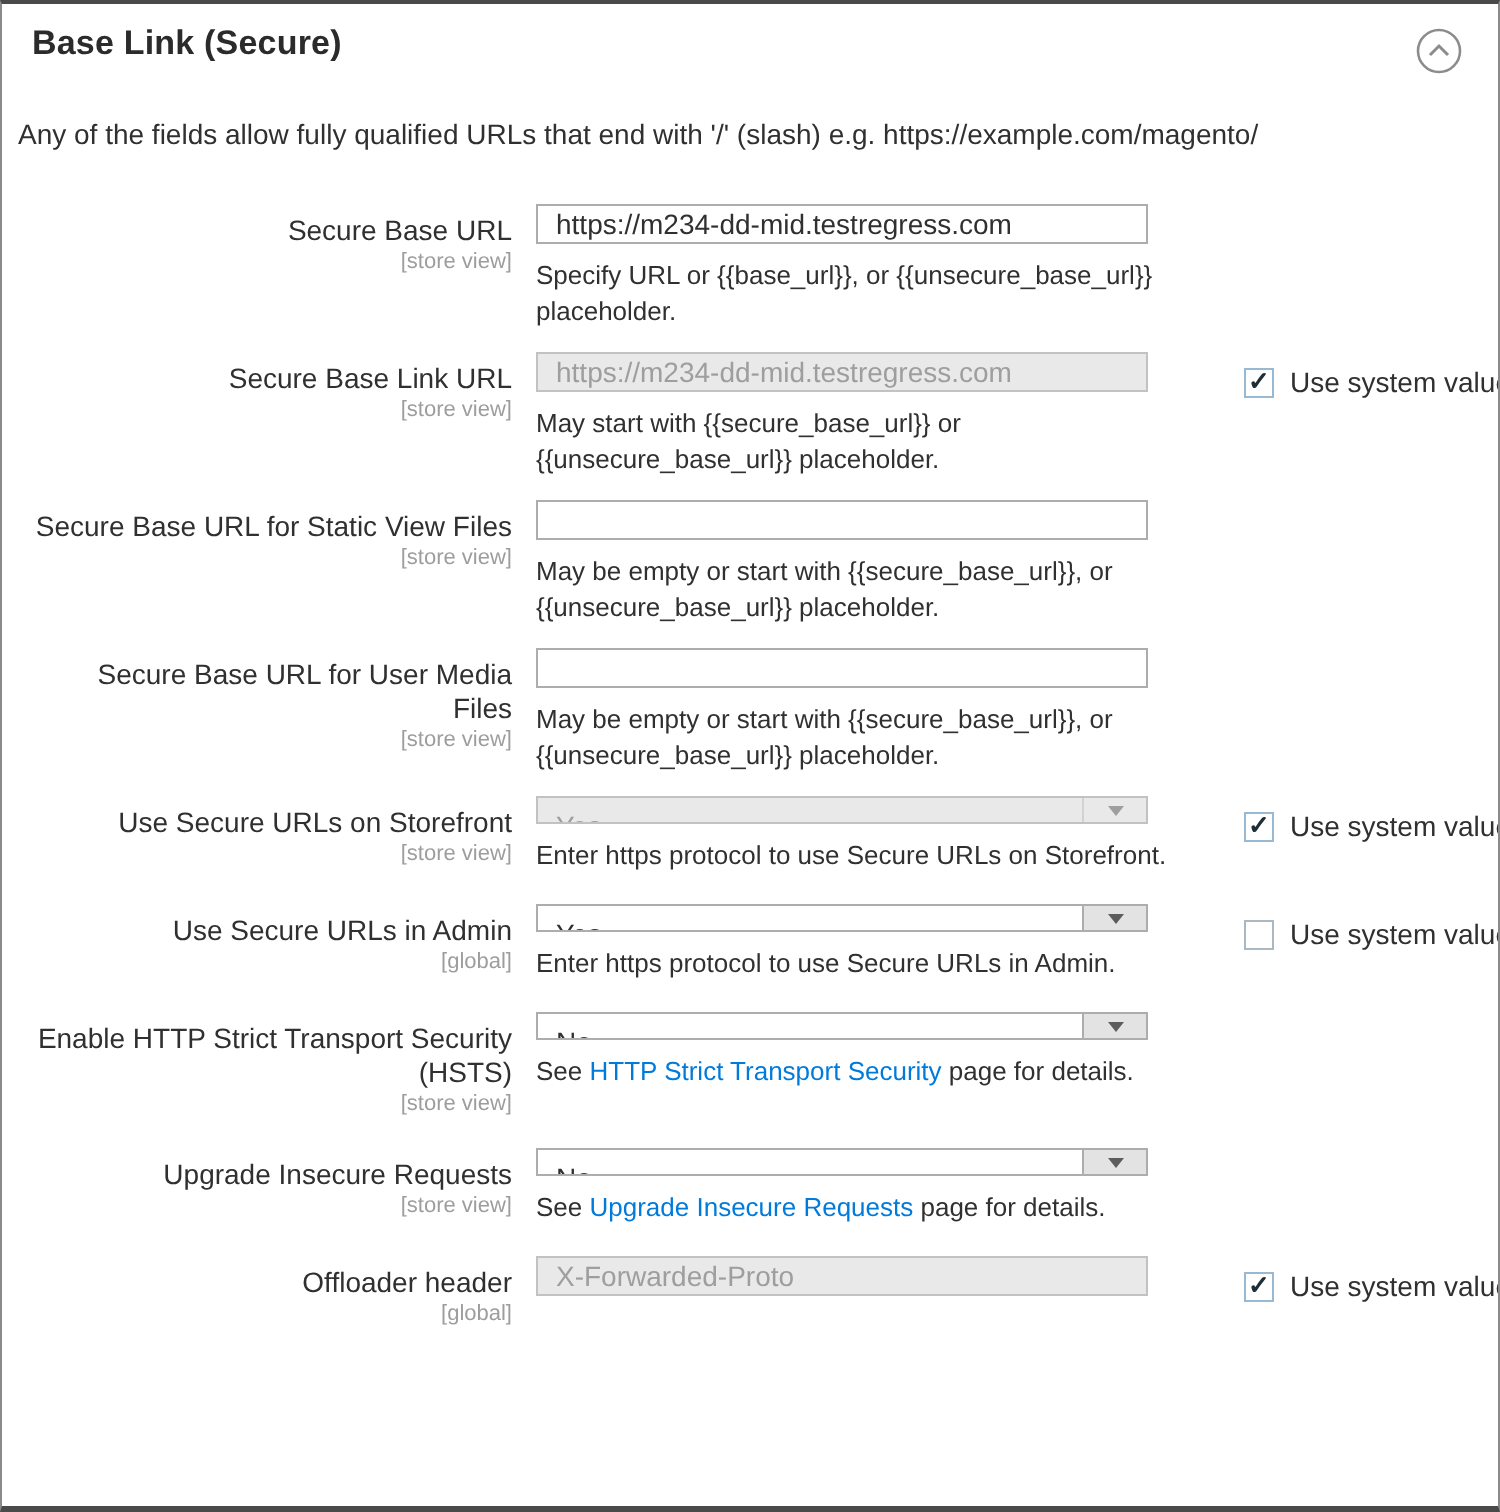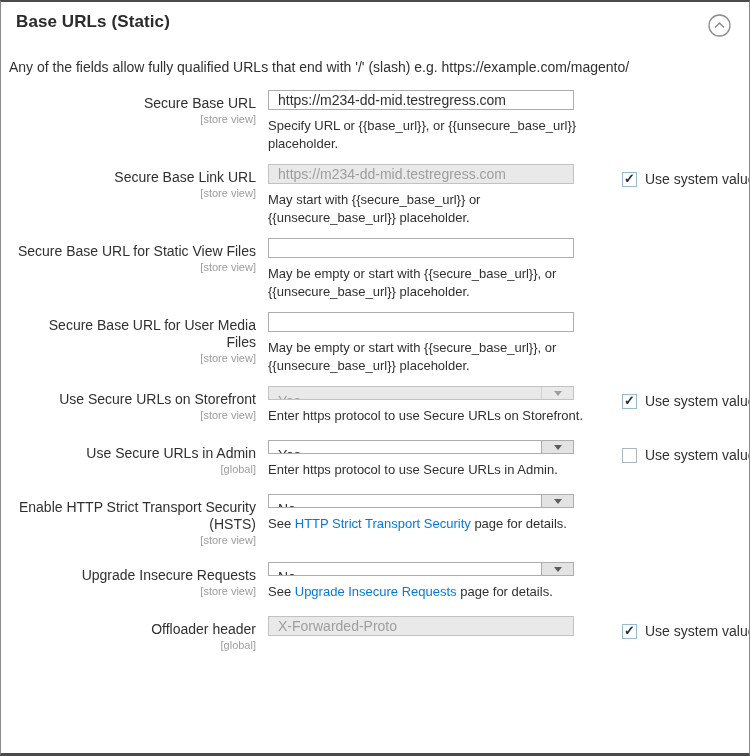--- a/index.html
+++ b/index.html
@@ -36,21 +36,21 @@
     margin: 2px 3px 0 0;
     cursor: pointer;
     line-height: 0;
   }
   .intro {
     margin: 22px 0 0 -7px;
     font-size: 14px;
     color: #303030;
   }
 
-  .fields { margin-top: 15px; }
+  .fields { margin-top: 27px; }
 
   .row { display: flex; align-items: flex-start; }
   .row.gap-lg { margin-bottom: 11px; }
   .row.gap-md { margin-bottom: 15px; }
 
   .label-col {
     width: 252px;
     padding-right: 12px;
     text-align: right;
     padding-top: 5px;
@@ -186,21 +186,21 @@
     margin-left: 8px;
     white-space: nowrap;
   }
 </style>
 </head>
 <body>
 
 <div class="panel">
 
   <div class="panel-header">
-    <h1 class="panel-title">Base URLs (Static)</h1>
+    <h1 class="panel-title">Base Link (Secure)</h1>
     <button class="collapse-btn">
       <svg width="23" height="23" viewBox="0 0 23 23">
         <circle cx="11.5" cy="11.5" r="10.5" fill="none" stroke="#8c8c8c" stroke-width="1.3"></circle>
         <polyline points="7,13.5 11.5,9 16,13.5" fill="none" stroke="#8c8c8c" stroke-width="1.5"></polyline>
       </svg>
     </button>
   </div>
 
   <p class="intro">Any of the fields allow fully qualified URLs that end with '/' (slash) e.g. https://example.com/magento/</p>
 

